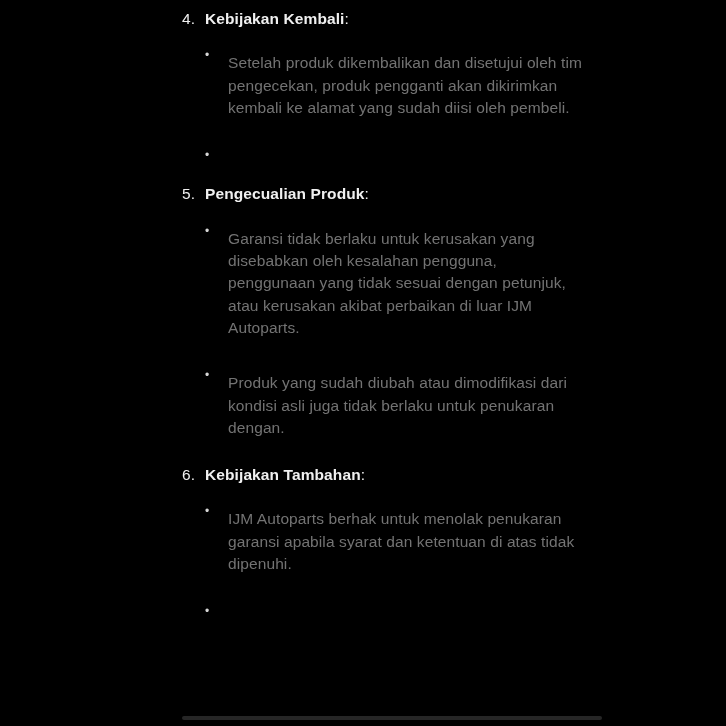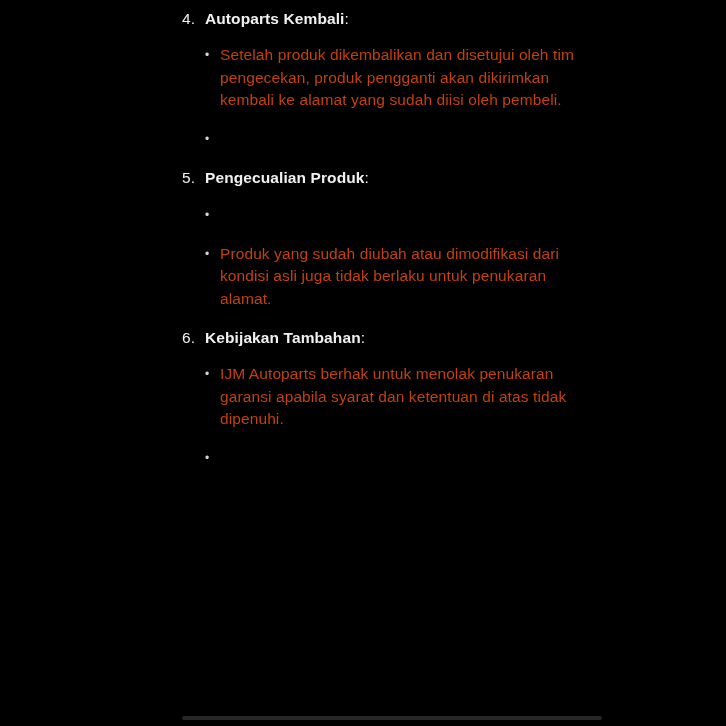--- a/index.html
+++ b/index.html
@@ -44,65 +44,66 @@
     align-items: flex-start;
     margin: 0 0 17px 23px;
   }
   .bullet .marker {
     flex: 0 0 15px;
     color: #d6d6d6;
     font-size: 12px;
     line-height: 22.3px;
   }
   .bullet p {
-    margin: 0;
+    margin: 8px;
     max-width: 360px;
-    color: #c2410c;
+    color: #737373;
   }
   .bottom-divider {
     position: absolute;
     left: 182px;
     bottom: 6px;
     width: 420px;
     height: 4px;
     border-radius: 2px;
     background: #262626;
   }
 </style>
 </head>
 <body>
 
 <div class="screen">
   <div class="doc">
 
     <div class="section">
       <div class="heading">
         <span class="num">4.</span>
-        <span class="title-wrap"><span class="title">Autoparts Kembali</span><span class="suffix">:</span></span>
+        <span class="title-wrap"><span class="title">Kebijakan Kembali</span><span class="suffix">:</span></span>
       </div>
       <div class="bullet">
         <span class="marker">•</span>
         <p>Setelah produk dikembalikan dan disetujui oleh tim pengecekan, produk pengganti akan dikirimkan kembali ke alamat yang sudah diisi oleh pembeli.</p>
       </div>
       <div class="bullet">
         <span class="marker">•</span>
       </div>
     </div>
 
     <div class="section">
       <div class="heading">
         <span class="num">5.</span>
         <span class="title-wrap"><span class="title">Pengecualian Produk</span><span class="suffix">:</span></span>
       </div>
       <div class="bullet">
         <span class="marker">•</span>
+        <p>Garansi tidak berlaku untuk kerusakan yang disebabkan oleh kesalahan pengguna, penggunaan yang tidak sesuai dengan petunjuk, atau kerusakan akibat perbaikan di luar IJM Autoparts.</p>
       </div>
       <div class="bullet">
         <span class="marker">•</span>
-        <p>Produk yang sudah diubah atau dimodifikasi dari kondisi asli juga tidak berlaku untuk penukaran alamat.</p>
+        <p>Produk yang sudah diubah atau dimodifikasi dari kondisi asli juga tidak berlaku untuk penukaran dengan.</p>
       </div>
     </div>
 
     <div class="section">
       <div class="heading">
         <span class="num">6.</span>
         <span class="title-wrap"><span class="title">Kebijakan Tambahan</span><span class="suffix">:</span></span>
       </div>
       <div class="bullet">
         <span class="marker">•</span>

